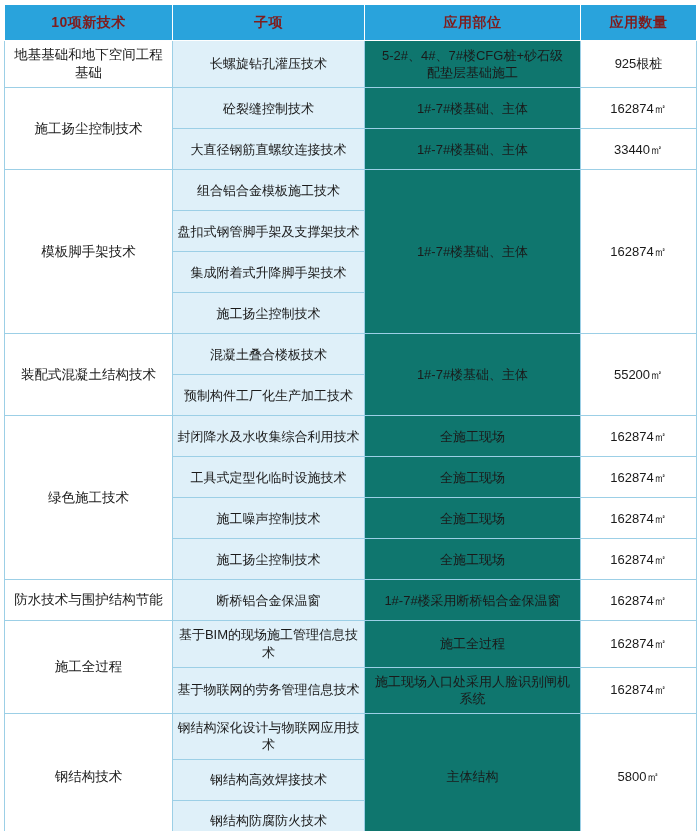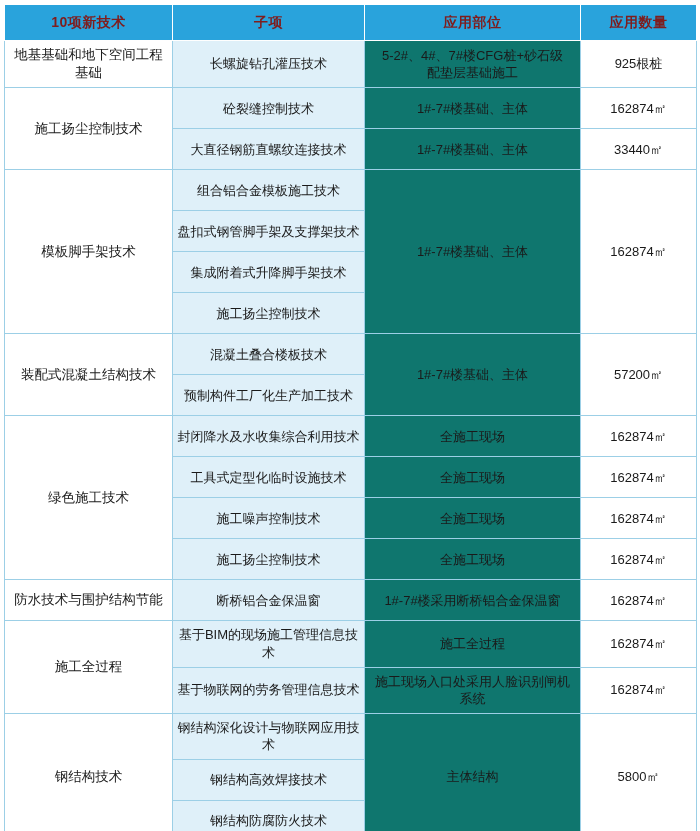--- a/index.html
+++ b/index.html
@@ -120,21 +120,21 @@
         <tr>
           <td class="sub">集成附着式升降脚手架技术</td>
         </tr>
         <tr>
           <td class="sub">施工扬尘控制技术</td>
         </tr>
         <tr>
           <td class="cat" rowspan="2">装配式混凝土结构技术</td>
           <td class="sub">混凝土叠合楼板技术</td>
           <td class="loc" rowspan="2">1#-7#楼基础、主体</td>
-          <td class="qty" rowspan="2">57200㎡</td>
+          <td class="qty" rowspan="2">55200㎡</td>
         </tr>
         <tr>
           <td class="sub">预制构件工厂化生产加工技术</td>
         </tr>
         <tr>
           <td class="cat" rowspan="4">绿色施工技术</td>
           <td class="sub">封闭降水及水收集综合利用技术</td>
           <td class="loc">全施工现场</td>
           <td class="qty">162874㎡</td>
         </tr>

